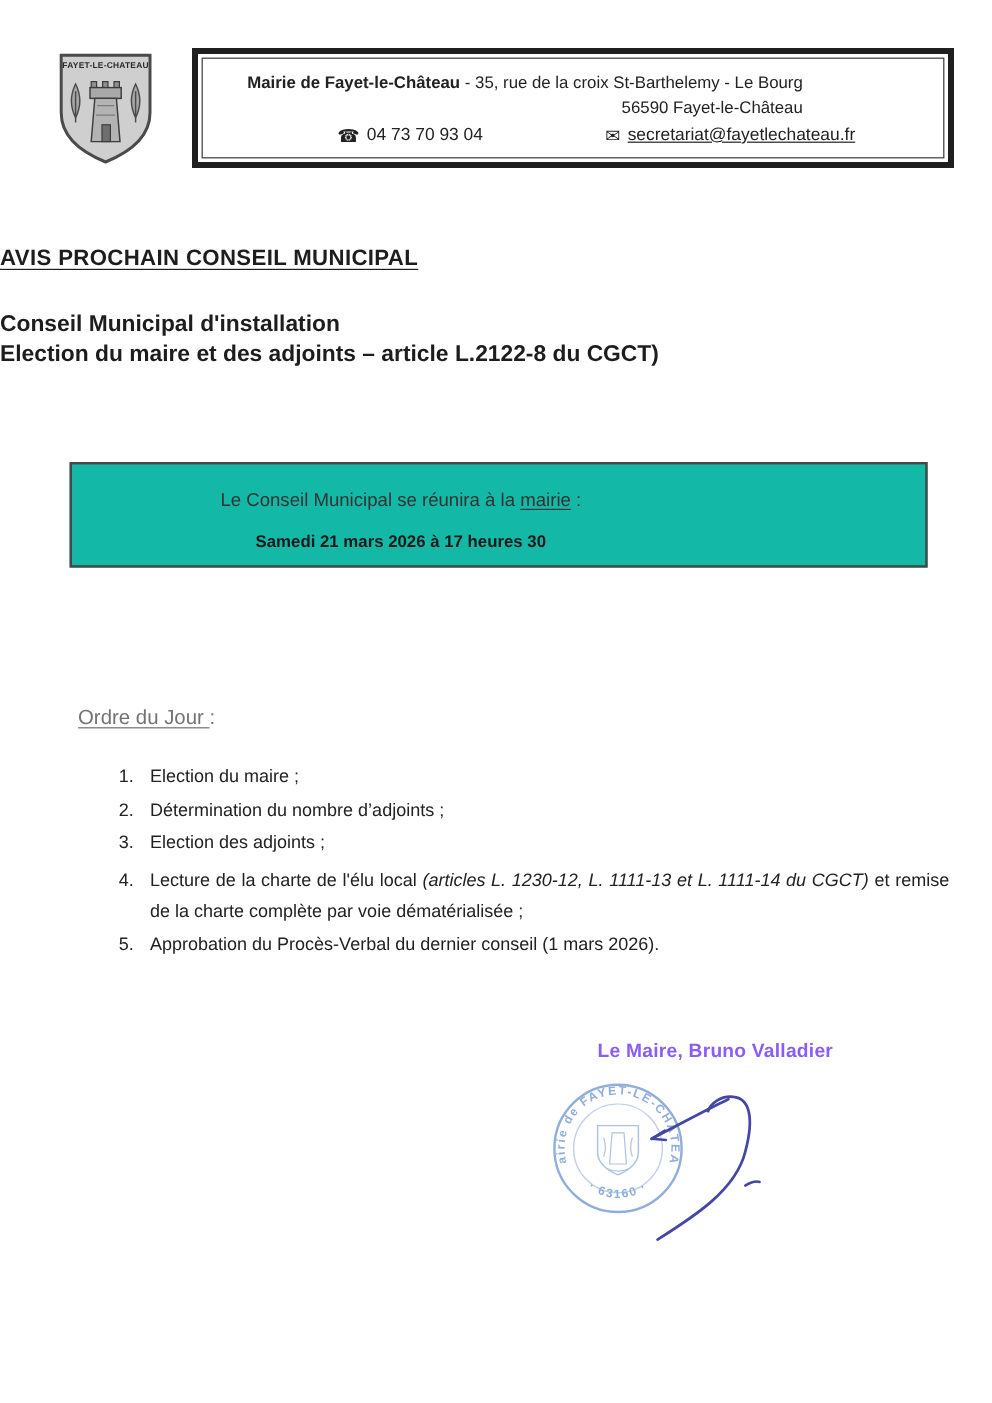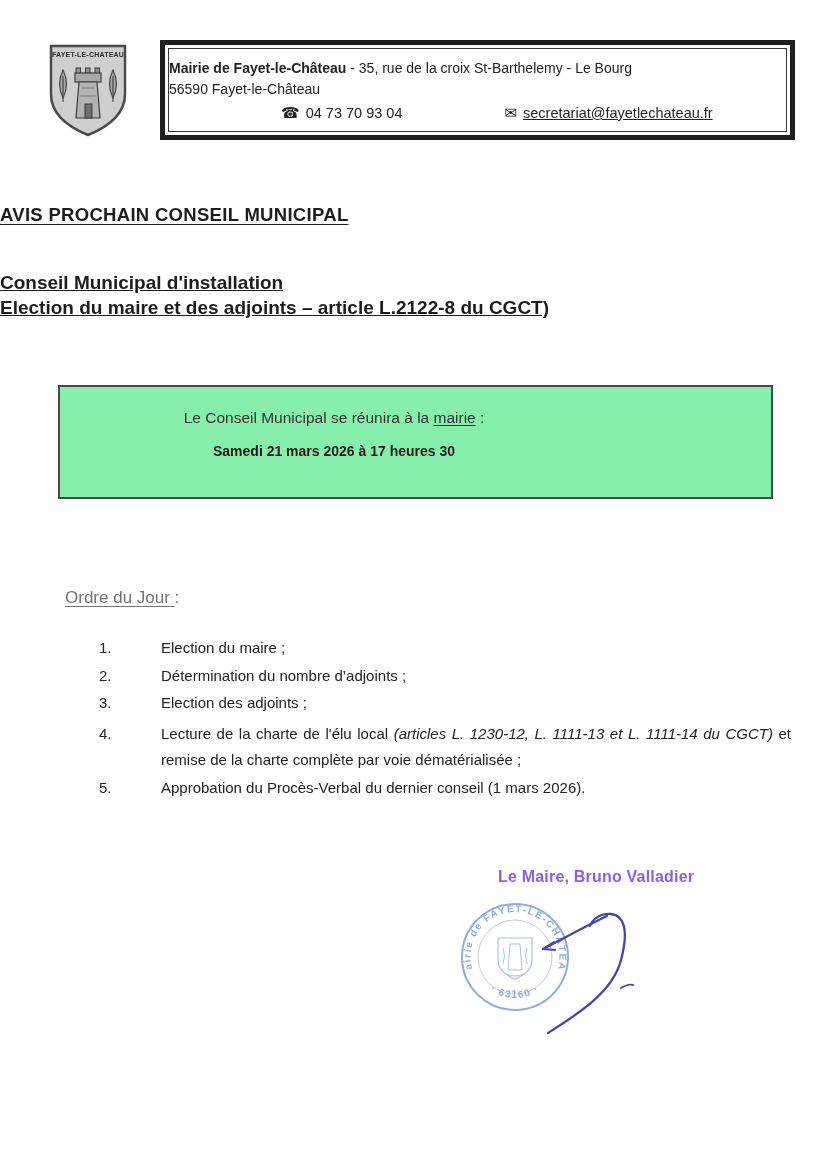--- a/index.html
+++ b/index.html
@@ -32,21 +32,21 @@
     background: #fff;
   }
   .header-inner {
     position: absolute;
     inset: 3px;
     border: 1px solid #3a3a3a;
     padding-top: 9px;
   }
   .header-line1, .header-line2 {
     width: 500px;           
-    text-align: left;
+    text-align: right;
     font-size: 14px;
     line-height: 21px;
     color: #222;
   }
   .header-line1 .org-bold { font-weight: bold; }
   .header-line3 {
     margin-top: 4px;
     padding-left: 112px;
     display: flex;
     align-items: center;
@@ -64,29 +64,29 @@
     width: 732px;
     text-align: left;
   }
   .main-title {
     font-size: 18.5px;
     font-weight: bold;
     letter-spacing: 0.3px;
     text-decoration: underline;
     text-underline-offset: 3px;
   }
-  .subtitle { margin-top: 44px; font-size: 19px; font-weight: bold; line-height: 25px; text-decoration: underline; }
+  .subtitle { margin-top: 32px; font-size: 19px; font-weight: bold; line-height: 25px; }
 
   
   .meeting-box {
     position: absolute;
     left: 58px; top: 385px;
-    width: 715px; height: 114px;
+    width: 715px; height: 88px;
     border: 2px solid #474747;
-    background: #86efac;
+    background: #14b8a6;
   }
   .meeting-text {
     width: 548px;          
     text-align: center;
   }
   .meeting-line1 { margin-top: 22px; font-size: 15.5px; color: #333; }
   .meeting-line1 .u { text-underline-offset: 2px; }
   .meeting-line2 { margin-top: 16px; font-size: 14px; font-weight: bold; color: #1a1a1a; }
 
   
@@ -100,21 +100,21 @@
   .agenda-list { margin-top: 30px; }
   .agenda-item {
     display: flex;
     padding-left: 34px;
     font-size: 15px;
     line-height: 19px;
     margin-bottom: 8.5px;
     color: #222;
   }
   .agenda-item .num { width: 26px; flex: 0 0 26px; }
-  .agenda-item .txt { flex: 1; margin-left: 36px; }
+  .agenda-item .txt { flex: 1; }
   .agenda-item .txt.justify { text-align: justify; line-height: 26.5px; }
   .agenda-item.spread { margin-bottom: 4px; }
   em { font-style: italic; }
 
   
   .signatory {
     position: absolute;
     left: 498px; top: 868px;
     font-size: 16px;
     font-weight: bold;

